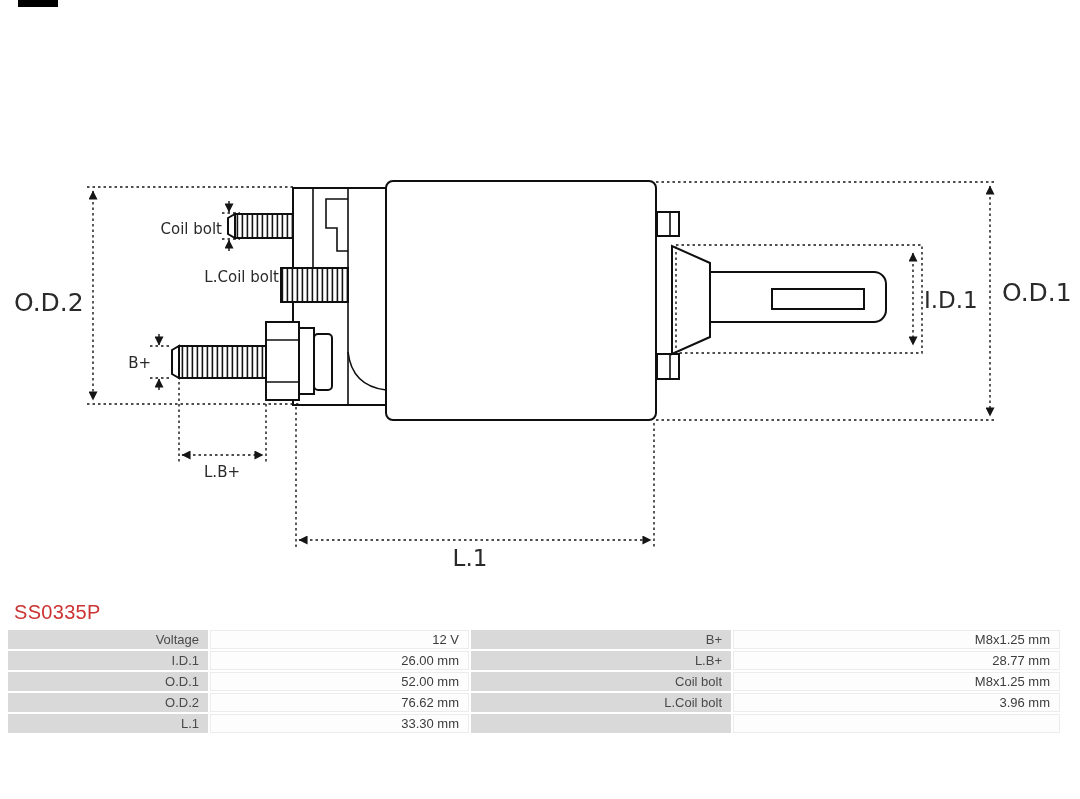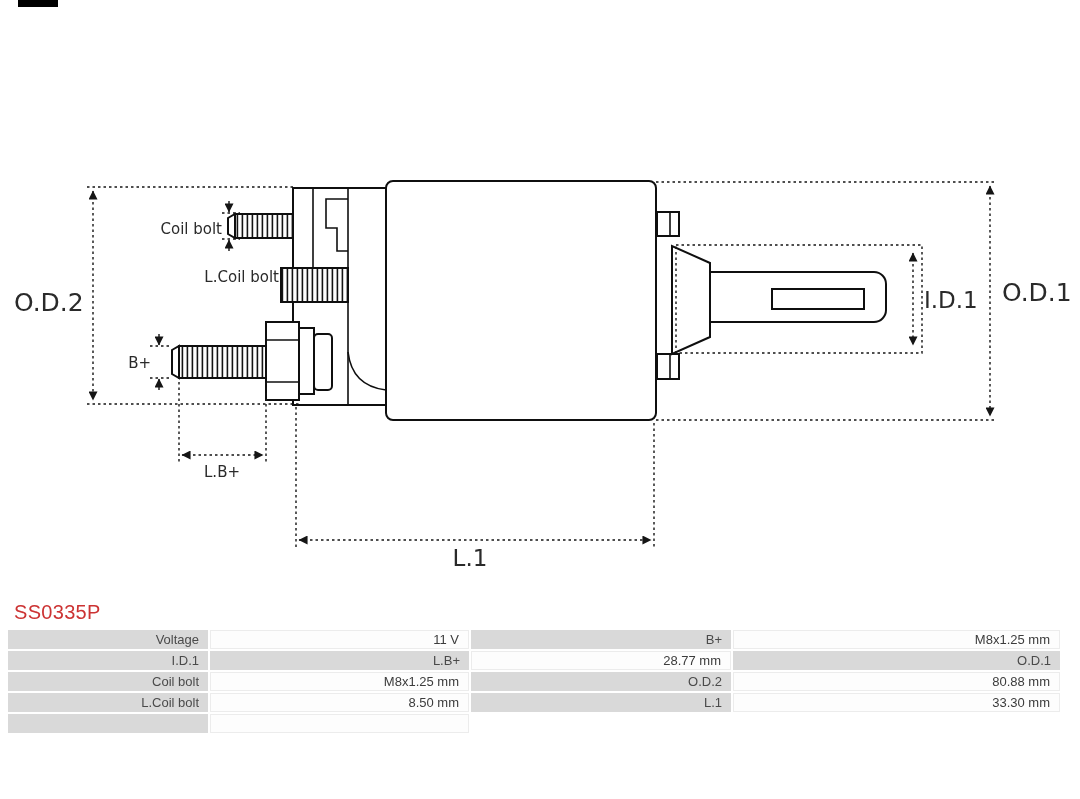--- a/index.html
+++ b/index.html
@@ -149,36 +149,38 @@
     <text class="svg-label lbl-small" x="151" y="368" text-anchor="end">B+</text>
     <text class="svg-label lbl-small" x="222" y="477" text-anchor="middle">L.B+</text>
     <text class="svg-label lbl-mid" x="470" y="566" text-anchor="middle">L.1</text>
   </svg>
 
   <div class="product-code">SS0335P</div>
 
   <div class="spec-table">
 
     <div class="cell label">Voltage</div>
-    <div class="cell value">11 V</div>
+    <div class="cell value">12 V</div>
     <div class="cell label">B+</div>
     <div class="cell value">M8x1.25 mm</div>
 
     <div class="cell label">I.D.1</div>
+    <div class="cell value">26.00 mm</div>
     <div class="cell label">L.B+</div>
     <div class="cell value">28.77 mm</div>
 
     <div class="cell label">O.D.1</div>
+    <div class="cell value">52.00 mm</div>
     <div class="cell label">Coil bolt</div>
     <div class="cell value">M8x1.25 mm</div>
 
     <div class="cell label">O.D.2</div>
-    <div class="cell value">80.88 mm</div>
+    <div class="cell value">76.62 mm</div>
     <div class="cell label">L.Coil bolt</div>
-    <div class="cell value">8.50 mm</div>
+    <div class="cell value">3.96 mm</div>
 
     <div class="cell label">L.1</div>
     <div class="cell value">33.30 mm</div>
     <div class="cell label"></div>
     <div class="cell value"></div>
   </div>
 
 </div>
 
 </body></html>

